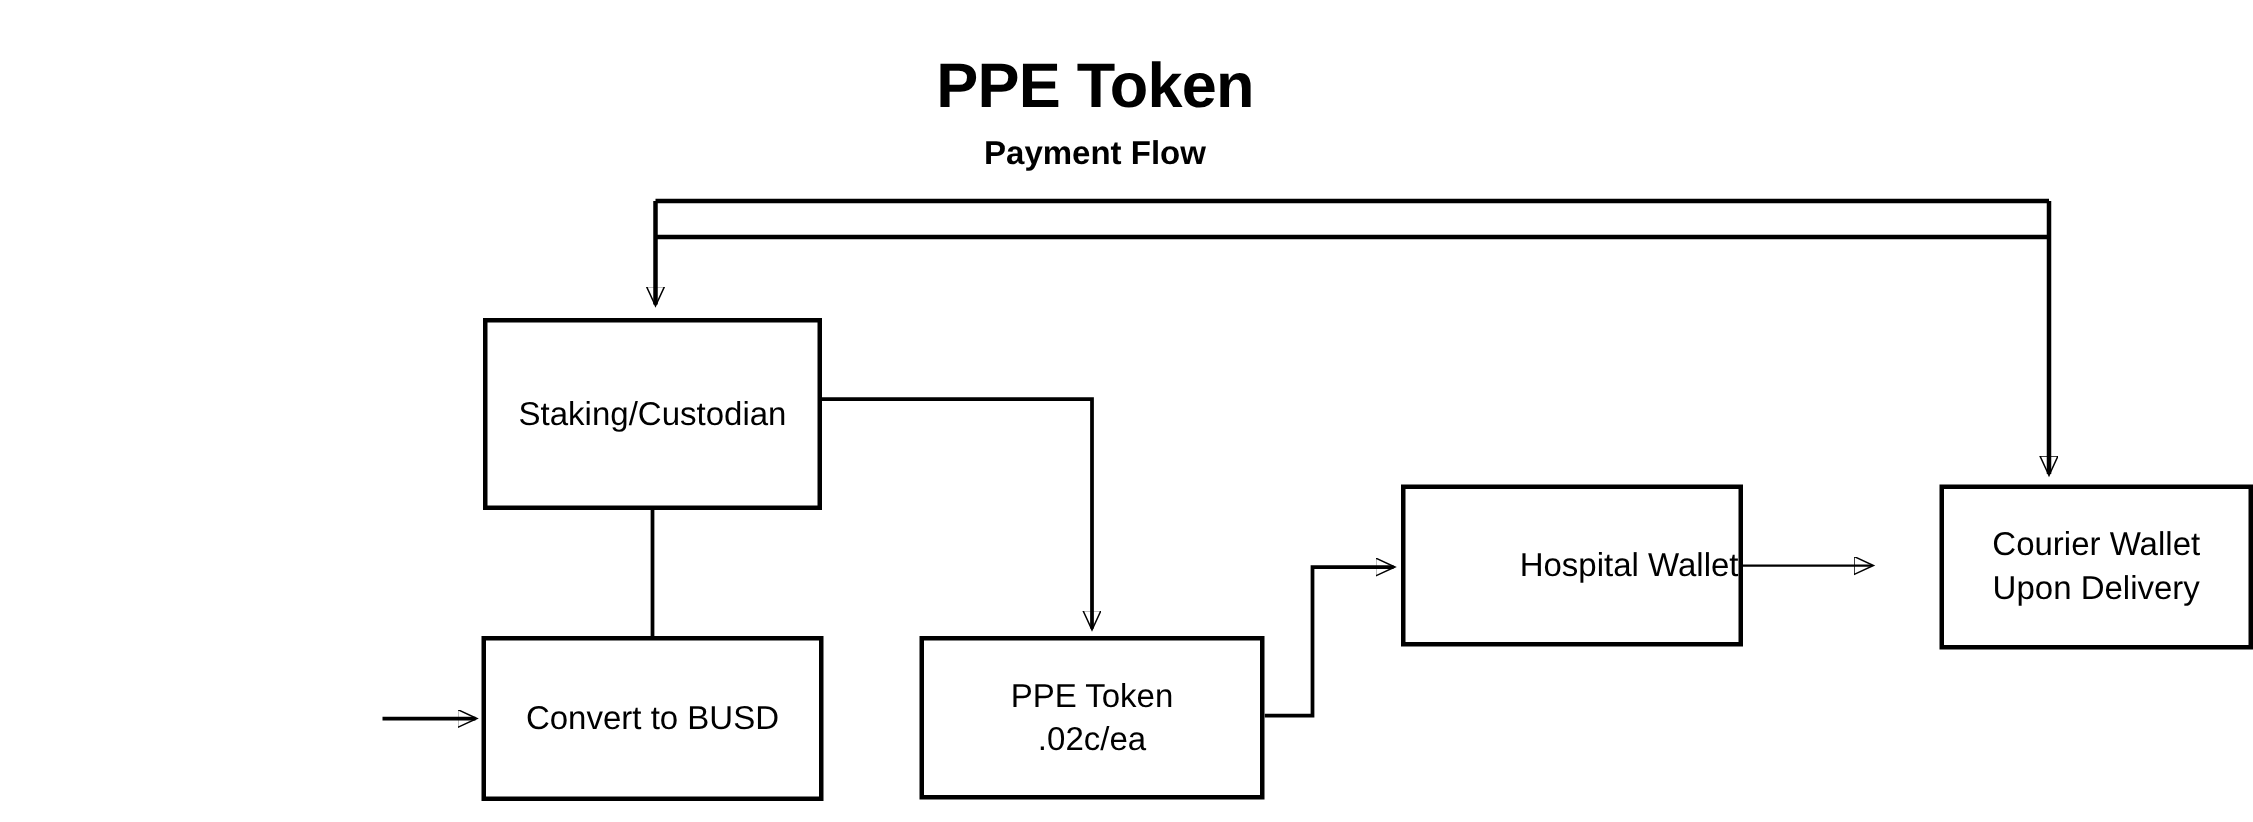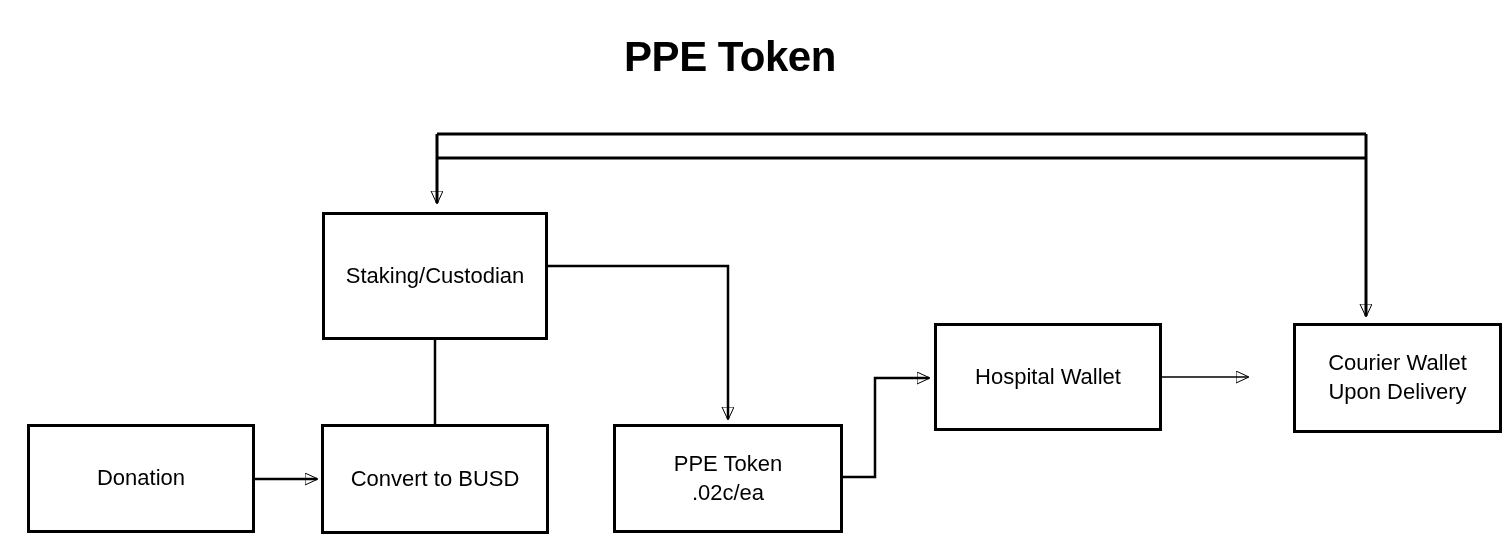--- a/index.html
+++ b/index.html
@@ -65,30 +65,31 @@
     font-size: 22px;
     line-height: 1.3;
     text-align: center;
     white-space: pre-line;
     color: var(--text);
   }
   #node-donation  { left: 27px;   top: 424px; width: 228px; height: 109px; }
   #node-convert   { left: 321px;  top: 424px; width: 228px; height: 110px; }
   #node-staking   { left: 322px;  top: 212px; width: 226px; height: 128px; }
   #node-ppe       { left: 613px;  top: 424px; width: 230px; height: 109px; }
-  #node-hospital  { left: 934px;  top: 323px; width: 228px; height: 108px; }
+  #node-hospital  { left: 934px;  top: 323px; width: 228px; height: 108px; justify-content: flex-end; }
   #node-courier   { left: 1253px; top: 323px; width: 209px; height: 110px; margin-left: 40px; }
 </style>
 </head>
 <body>
 
 <div class="canvas">
 
   <div class="title-wrap">
     <div class="title">PPE Token</div>
+    <div class="subtitle">Payment Flow</div>
   </div>
 
   <svg class="edges" viewBox="0 0 1502 548" xmlns="http://www.w3.org/2000/svg">
     <defs>
       <marker id="arrow" markerUnits="userSpaceOnUse" markerWidth="16" markerHeight="16" refX="12" refY="6" orient="auto">
         <path class="arrowhead-shape" d="M0,0 L13,6 L0,12 Z"></path>
       </marker>
     </defs>
 
     <path class="w3" d="M437,134 H1366"></path>
@@ -100,23 +101,20 @@
 
     <path class="w25" d="M435,424 V327" marker-end="url(#arrow)"></path>
 
     <path class="w25" d="M548,266 H728 V419" marker-end="url(#arrow)"></path>
 
     <path class="w25" d="M843,477 H875 V378 H929" marker-end="url(#arrow)"></path>
 
     <path class="w15" d="M1162,377 H1248" marker-end="url(#arrow)"></path>
   </svg>
 
-  <div class="node" id="node-donation">
-    <span class="label">Donation</span>
-  </div>
 
   <div class="node" id="node-convert">
     <span class="label">Convert to BUSD</span>
   </div>
 
   <div class="node" id="node-staking">
     <span class="label">Staking/Custodian</span>
   </div>
 
   <div class="node" id="node-ppe">

